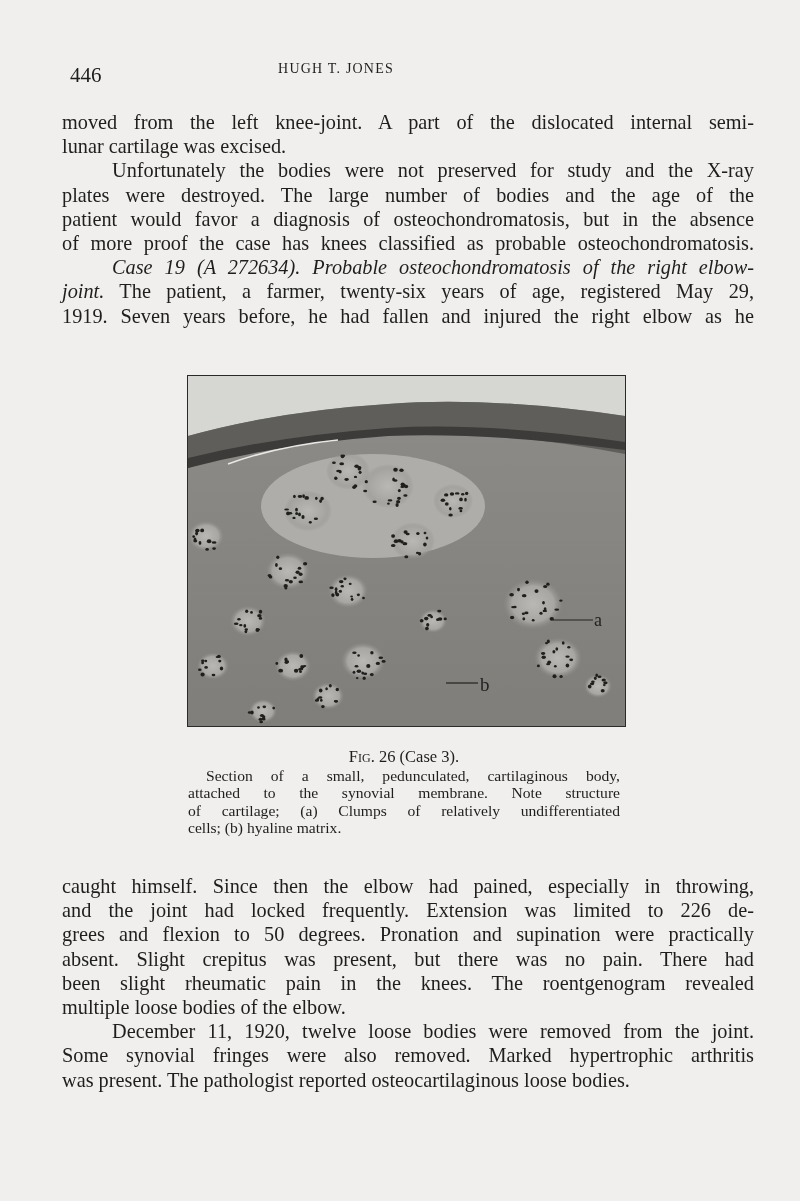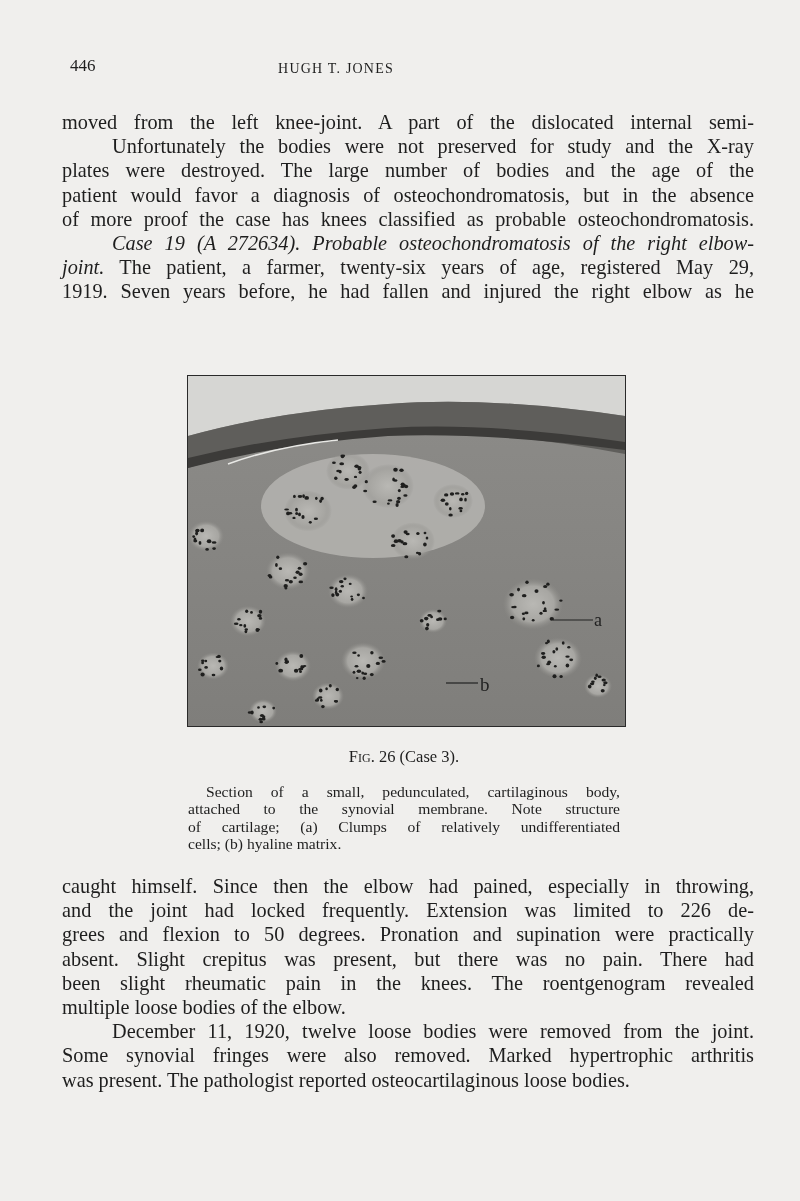--- a/index.html
+++ b/index.html
@@ -3,49 +3,50 @@
   <meta charset="utf-8">
   <style>
     html, body { margin: 0; padding: 0; }
     body {
       width: 800px; height: 1201px; overflow: hidden;
       background: #f0efed;
       font-family: "Liberation Serif", "DejaVu Serif", serif;
       color: #1e1e1e;
       position: relative;
     }
-    .page-number { position: absolute; left: 70px; top: 56px; font-size: 17px; }
+    .page-number { position: absolute; left: 70px; top: 63px; font-size: 21px; }
     .running-head { position: absolute; left: 0; width: 652px; top: 61px; text-align: center;
       font-size: 14px; letter-spacing: 1.2px; padding-left: 20px; box-sizing: border-box; }
     .body-text { position: absolute; left: 62px; width: 692px; font-size: 20.3px; line-height: 24.2px;
       text-align: justify; }
     .block1 { top: 104px; margin-top: 6px; }
     .block2 { top: 874px; }
     .line { display: block; text-align: justify; text-align-last: justify; white-space: nowrap; }
     .line.end { text-align-last: left; }
     .line.ind { padding-left: 50px; }
     em { }
     .figure { position: absolute; left: 187px; top: 375px; width: 437px; height: 350px;
       border: 1px solid #2a2a2a; background: #8a8a87; overflow: hidden; }
     .figure svg { display: block; }
     .caption { position: absolute; left: 188px; width: 432px; top: 748px; font-size: 15.6px; line-height: 17.2px; }
-    .caption-title { text-align: center; font-size: 16.5px; margin-bottom: 18px; }
+    .caption-title { text-align: center; font-size: 16.5px; margin-bottom: 2px; }
     .caption-title .sc { font-variant: small-caps; }
     .cap-line { display: block; white-space: nowrap; text-align: justify; text-align-last: justify; }
     .cap-line.end { text-align-last: left; }
     .cap-line.ind { padding-left: 18px; }
   </style>
 </head>
 <body>
 
 <div class="page-number">446</div>
 <div class="running-head">HUGH T. JONES</div>
 
 <div class="body-text block1">
   <span class="line">moved from the left knee-joint.  A part of the dislocated internal semi-</span>
+  <span class="line end">lunar cartilage was excised.</span>
   <span class="line ind">Unfortunately the bodies were not preserved for study and the X-ray</span>
   <span class="line">plates were destroyed.  The large number of bodies and the age of the</span>
   <span class="line">patient would favor a diagnosis of osteochondromatosis, but in the absence</span>
   <span class="line">of more proof the case has knees classified as probable osteochondromatosis.</span>
   <span class="line ind"><em>Case 19 (A 272634).  Probable osteochondromatosis of the right elbow-</em></span>
   <span class="line"><em>joint.</em><span>  The patient, a farmer, twenty-six years of age, registered May 29,</span></span>
   <span class="line">1919.  Seven years before, he had fallen and injured the right elbow as he</span>
 </div>
 
 <div class="figure">

